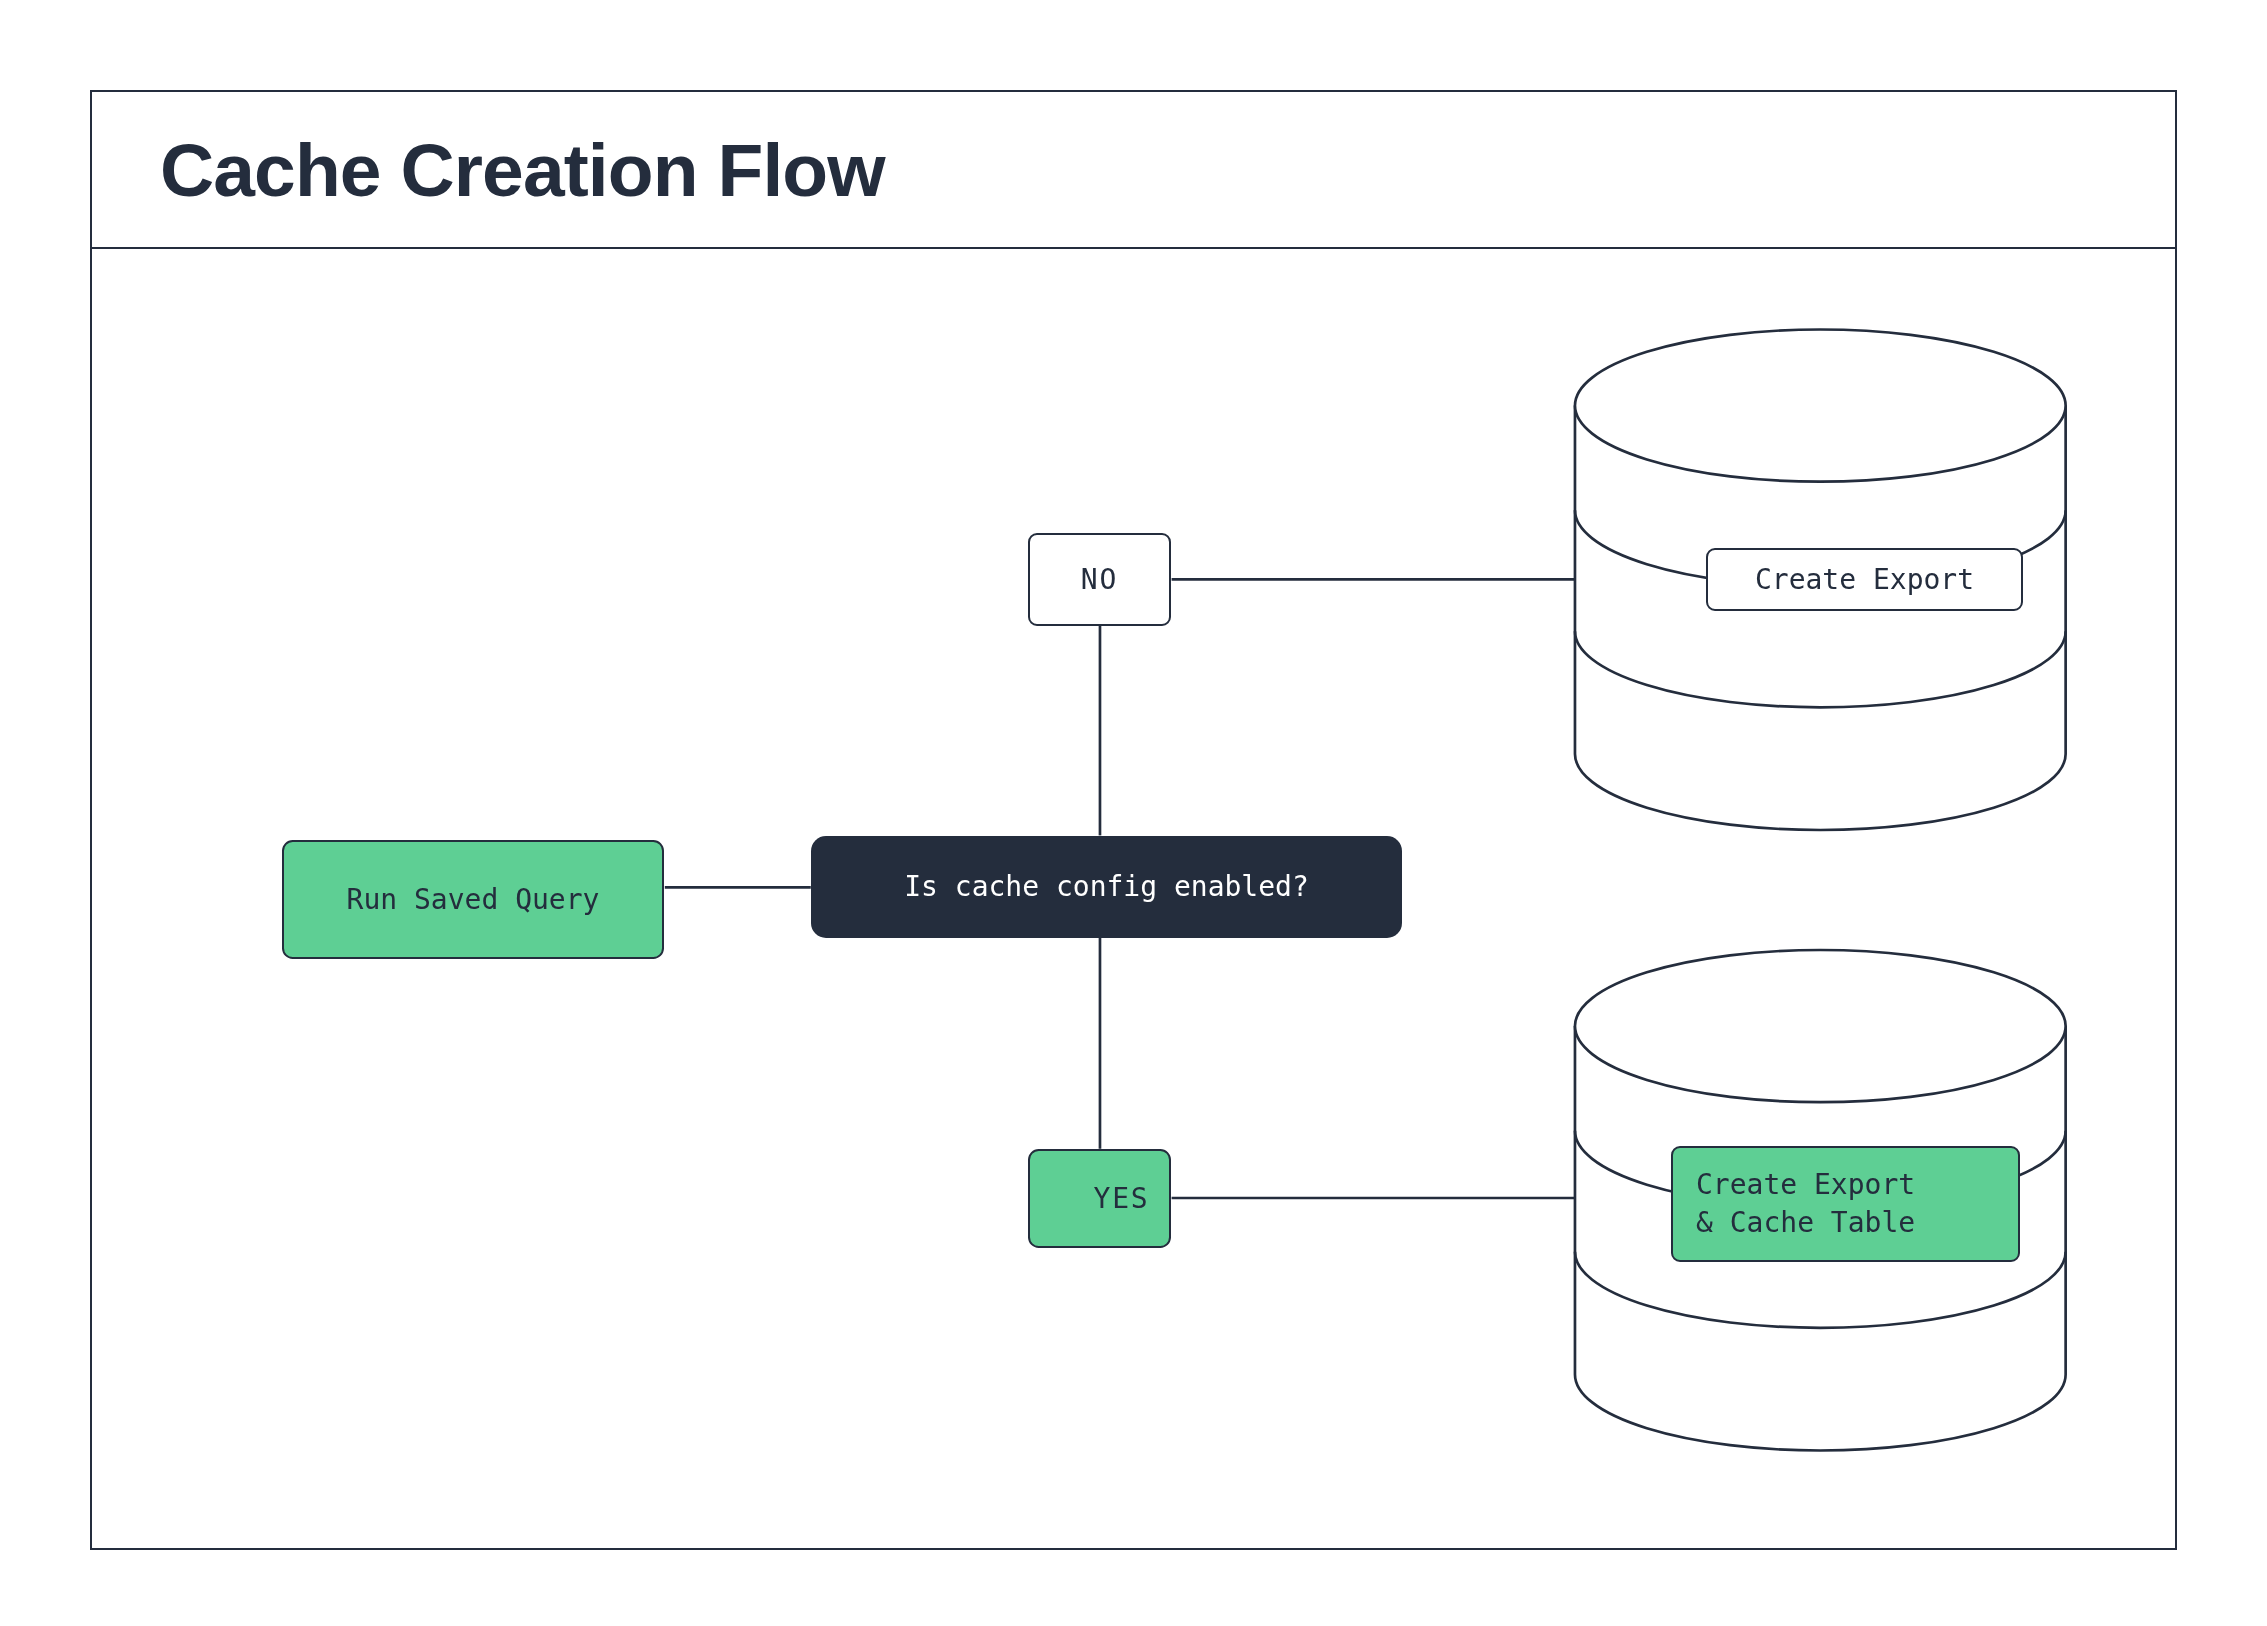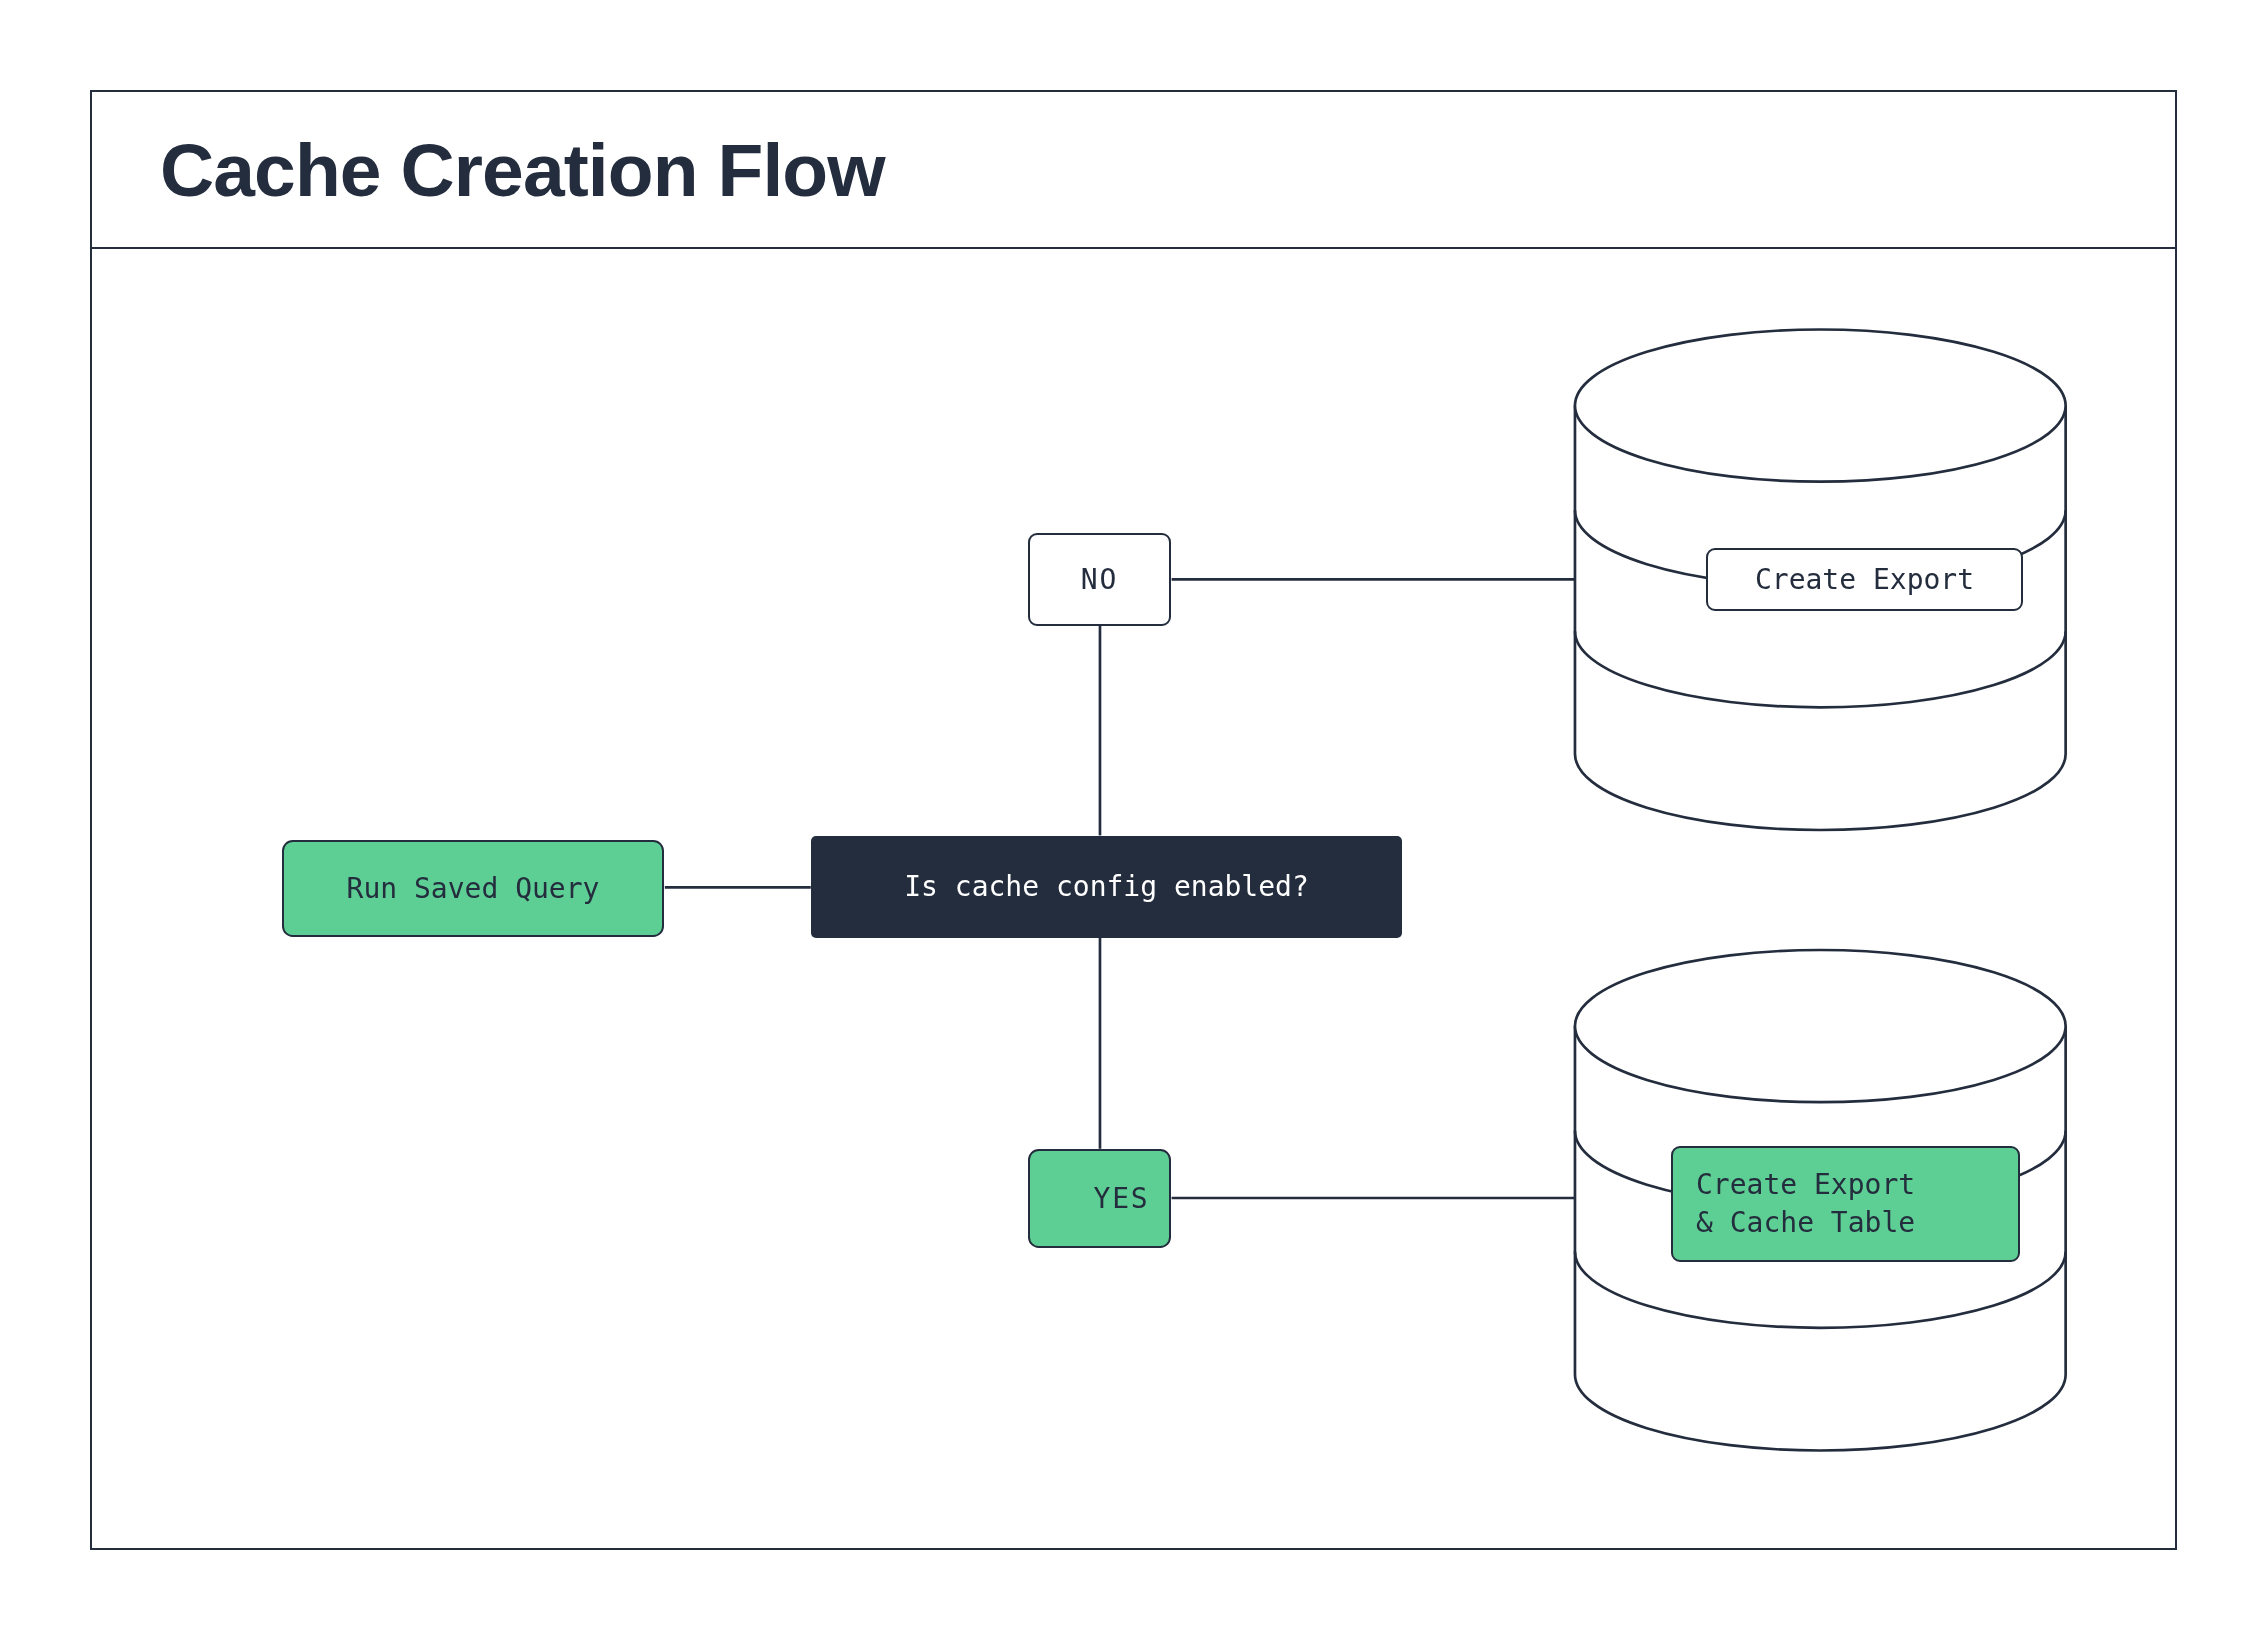--- a/index.html
+++ b/index.html
@@ -59,29 +59,29 @@
     border-radius: 10.7px;
     white-space: pre-line;
   }
   .node--green {
     background: var(--green, #5ecf94);
     border: 2.7px solid var(--ink, #242d3d);
   }
   .node--dark {
     background: var(--ink, #242d3d);
     color: #ffffff;
-    border-radius: 5px;
+    border-radius: 15px;
   }
   .node--white {
     background: var(--paper, #ffffff);
     border: 2.7px solid var(--ink, #242d3d);
     border-radius: 9px;
   }
 
-  .node--start    { left: 282px;  top: 840px;  width: 382px; height: 97px; }
+  .node--start    { left: 282px;  top: 840px;  width: 382px; height: 119px; }
   .node--decision { left: 811px;  top: 836px;  width: 591px; height: 102px; }
   .node--no       { left: 1028px; top: 533px;  width: 143px; height: 93px; letter-spacing: 1.8px; }
   .node--yes      { left: 1028px; top: 1149px; width: 143px; height: 99px; letter-spacing: 1.8px; padding-left: 44px; }
   .node--export   { left: 1706px; top: 548px;  width: 317px; height: 63px;  border-radius: 9px; }
   .node--export-cache {
     left: 1671px; top: 1146px; width: 349px; height: 116px;
     justify-content: flex-start;
     padding: 0 23px;
     text-align: left;
     border-radius: 9px;

